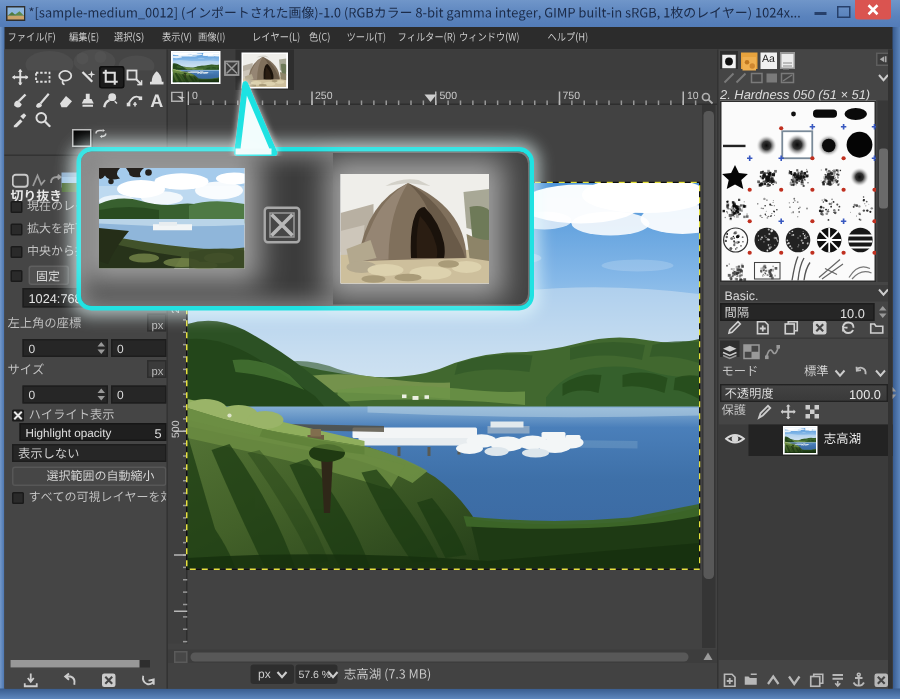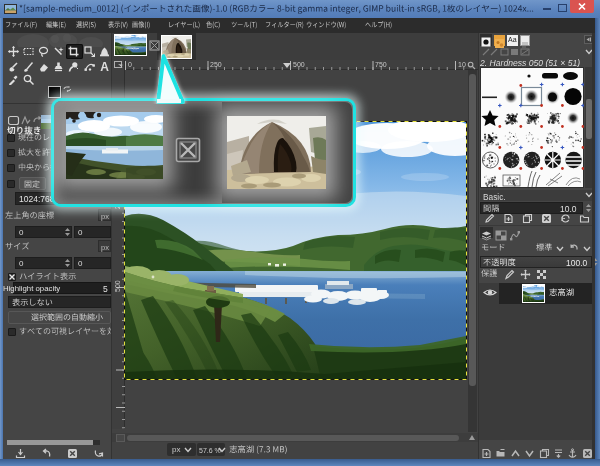--- a/index.html
+++ b/index.html
@@ -616,21 +616,21 @@
 <div style="position:absolute;left:8px;top:273px;width:8px;height:8px;background:#2a2a2a;border:1px solid #1a1a1a;border-radius:1px"></div>
 <svg class="a" style="left:8px;top:273px" width="8" height="8" viewBox="0 0 8 8">
     <path d="M1.5 1.5 L6.5 6.5 M6.5 1.5 L1.5 6.5" stroke="#e8e8e8" stroke-width="1.3"></path>
   </svg>
 <div style="position:absolute;left:19px;top:271.5px;">
     <svg width="57.4" height="9.0" viewBox="0 -7.22 57.4 9.02" style="display:block;overflow:visible">
       <path fill="#c4c4c4" d="M1.9 -2.6C1.6 -1.9 1.1 -1 0.6 -0.4L1.3 -0.1C1.8 -0.7 2.2 -1.6 2.5 -2.3C2.9 -3.2 3.2 -4.4 3.3 -4.9C3.3 -5.1 3.4 -5.3 3.4 -5.5L2.7 -5.6C2.6 -4.7 2.2 -3.5 1.9 -2.6ZM5.9 -2.9C6.3 -2 6.6 -0.9 6.8 -0.1L7.6 -0.3C7.4 -1.1 6.9 -2.3 6.6 -3.1C6.2 -4 5.7 -5.1 5.4 -5.7L4.7 -5.5C5.1 -4.9 5.6 -3.8 5.9 -2.9Z M8.9 -3 9.2 -2.3C10.4 -2.7 11.5 -3.2 12.4 -3.7V-0.6C12.4 -0.3 12.3 0.1 12.3 0.3H13.1C13.1 0.1 13.1 -0.3 13.1 -0.6V-4.1C13.9 -4.6 14.7 -5.3 15.3 -5.9L14.7 -6.4C14.2 -5.7 13.3 -5 12.5 -4.5C11.6 -3.9 10.3 -3.3 8.9 -3Z M18.3 -6.1V-5.4C18.5 -5.4 18.8 -5.5 19 -5.5C19.5 -5.5 21.8 -5.5 22.2 -5.5C22.5 -5.5 22.8 -5.4 23 -5.4V-6.1C22.8 -6.1 22.5 -6.1 22.3 -6.1C21.8 -6.1 19.5 -6.1 19 -6.1C18.8 -6.1 18.5 -6.1 18.3 -6.1ZM23.6 -3.9 23.1 -4.2C23 -4.2 22.9 -4.2 22.7 -4.2C22.3 -4.2 18.8 -4.2 18.4 -4.2C18.1 -4.2 17.9 -4.2 17.6 -4.2V-3.5C17.9 -3.6 18.2 -3.6 18.4 -3.6C18.9 -3.6 22.3 -3.6 22.7 -3.6C22.6 -3 22.2 -2.3 21.7 -1.7C21 -1 20 -0.5 18.9 -0.2L19.4 0.3C20.4 0 21.4 -0.4 22.3 -1.4C22.9 -2 23.3 -2.9 23.5 -3.7C23.5 -3.8 23.6 -3.9 23.6 -3.9Z M25.3 -3 25.6 -2.3C26.8 -2.7 27.9 -3.2 28.8 -3.7V-0.6C28.8 -0.3 28.7 0.1 28.7 0.3H29.5C29.5 0.1 29.5 -0.3 29.5 -0.6V-4.1C30.3 -4.6 31.1 -5.3 31.7 -5.9L31.1 -6.4C30.6 -5.7 29.7 -5 28.9 -4.5C28 -3.9 26.7 -3.3 25.3 -3Z M35.6 -0.7C35.6 -0.4 35.5 -0 35.5 0.2H36.3C36.3 -0 36.3 -0.5 36.3 -0.7L36.2 -3.4C37.2 -3.1 38.6 -2.6 39.5 -2.1L39.7 -2.8C38.9 -3.2 37.3 -3.8 36.2 -4.2V-5.5C36.2 -5.7 36.3 -6.1 36.3 -6.3H35.5C35.5 -6.1 35.6 -5.7 35.6 -5.5C35.6 -4.8 35.6 -1.2 35.6 -0.7Z M42.1 0.1 42.3 0.7C43.3 0.4 44.7 0.1 46 -0.3L46 -0.8L43.9 -0.3V-2.2C44.4 -2.5 44.8 -2.8 45.1 -3.2C45.7 -1.3 46.8 0 48.5 0.6C48.6 0.5 48.8 0.2 48.9 0.1C48 -0.2 47.3 -0.7 46.7 -1.4C47.3 -1.7 47.9 -2.1 48.5 -2.6L48 -2.9C47.6 -2.6 46.9 -2.1 46.4 -1.8C46.1 -2.2 45.9 -2.7 45.7 -3.2H48.7V-3.7H45.4V-4.5H48.1V-5H45.4V-5.7H48.4V-6.2H45.4V-6.9H44.8V-6.2H41.8V-5.7H44.8V-5H42.2V-4.5H44.8V-3.7H41.5V-3.2H44.4C43.6 -2.5 42.3 -1.9 41.2 -1.6C41.4 -1.5 41.5 -1.3 41.6 -1.1C42.2 -1.3 42.7 -1.5 43.3 -1.8V-0.2Z M51.1 -2.9C50.8 -2 50.2 -1 49.5 -0.5C49.6 -0.4 49.9 -0.2 50.1 -0.1C50.7 -0.7 51.3 -1.7 51.8 -2.7ZM54.8 -2.6C55.4 -1.8 56 -0.8 56.2 -0.1L56.9 -0.4C56.6 -1.1 56 -2.1 55.4 -2.9ZM50.4 -6.3V-5.7H56.2V-6.3ZM49.7 -4.3V-3.7H53V-0.2C53 -0 52.9 0 52.8 0C52.6 0 52.1 0 51.5 0C51.6 0.2 51.7 0.5 51.8 0.6C52.5 0.6 53 0.6 53.3 0.5C53.5 0.4 53.6 0.3 53.6 -0.1V-3.7H56.9V-4.3Z"></path>
     </svg>
   </div>
 <div style="position:absolute;left:13px;top:282px;width:98px;height:12px;background:#1f1f1f;border:1px solid #161616"></div>
-<div class="lt" style="left:3px;top:285px;color:#e0e0e0;font-size:7.8px">Highlight opacity</div>
+<div class="lt" style="left:17px;top:285px;color:#e0e0e0;font-size:7.8px">Highlight opacity</div>
 <div class="lt" style="left:103px;top:284.5px;color:#e0e0e0;font-size:8.5px">5</div>
 <div style="position:absolute;left:8px;top:296px;width:103px;height:12px;background:#262626;border:1px solid #1d1d1d"></div>
 <div style="position:absolute;left:12px;top:297.5px;">
     <svg width="41.0" height="9.0" viewBox="0 -7.22 41.0 9.02" style="display:block;overflow:visible">
       <path fill="#d6d6d6" d="M1.1 0.1 1.3 0.7C2.3 0.4 3.7 0.1 5 -0.3L5 -0.8L2.9 -0.3V-2.2C3.4 -2.5 3.8 -2.8 4.1 -3.2C4.7 -1.3 5.8 0 7.5 0.6C7.6 0.5 7.8 0.2 7.9 0.1C7 -0.2 6.3 -0.7 5.7 -1.4C6.3 -1.7 6.9 -2.1 7.5 -2.6L7 -2.9C6.6 -2.6 5.9 -2.1 5.4 -1.8C5.1 -2.2 4.9 -2.7 4.7 -3.2H7.7V-3.7H4.4V-4.5H7.1V-5H4.4V-5.7H7.4V-6.2H4.4V-6.9H3.8V-6.2H0.8V-5.7H3.8V-5H1.2V-4.5H3.8V-3.7H0.5V-3.2H3.4C2.6 -2.5 1.3 -1.9 0.2 -1.6C0.4 -1.5 0.5 -1.3 0.6 -1.1C1.2 -1.3 1.7 -1.5 2.3 -1.8V-0.2Z M10.1 -2.9C9.8 -2 9.2 -1 8.5 -0.5C8.6 -0.4 8.9 -0.2 9.1 -0.1C9.7 -0.7 10.3 -1.7 10.8 -2.7ZM13.8 -2.6C14.4 -1.8 15 -0.8 15.2 -0.1L15.9 -0.4C15.6 -1.1 15 -2.1 14.4 -2.9ZM9.4 -6.3V-5.7H15.2V-6.3ZM8.7 -4.3V-3.7H12V-0.2C12 -0 11.9 0 11.8 0C11.6 0 11.1 0 10.5 0C10.6 0.2 10.7 0.5 10.8 0.6C11.5 0.6 12 0.6 12.3 0.5C12.5 0.4 12.6 0.3 12.6 -0.1V-3.7H15.9V-4.3Z M19.2 -6.4 18.4 -6.4C18.4 -6.2 18.4 -5.9 18.4 -5.6C18.4 -4.7 18.3 -2.6 18.3 -1.4C18.3 -0.1 19.2 0.4 20.3 0.4C22.1 0.4 23.2 -0.6 23.8 -1.4L23.3 -2C22.7 -1.1 21.9 -0.3 20.4 -0.3C19.6 -0.3 19 -0.6 19 -1.5C19 -2.7 19.1 -4.6 19.1 -5.6C19.1 -5.8 19.1 -6.1 19.2 -6.4Z M31.9 -3.8 32.2 -4.3C31.9 -4.6 30.9 -5.1 30.3 -5.4L30 -4.9C30.5 -4.6 31.4 -4.1 31.9 -3.8ZM29.7 -1.4 29.7 -1C29.7 -0.5 29.5 -0.2 28.8 -0.2C28.2 -0.2 27.8 -0.4 27.8 -0.8C27.8 -1.2 28.3 -1.5 28.9 -1.5C29.2 -1.5 29.4 -1.4 29.7 -1.4ZM30.2 -4H29.6C29.6 -3.4 29.7 -2.6 29.7 -1.9C29.4 -2 29.2 -2 28.9 -2C28 -2 27.2 -1.5 27.2 -0.8C27.2 0 28 0.4 28.9 0.4C29.9 0.4 30.3 -0.1 30.3 -0.8L30.3 -1.1C30.8 -0.9 31.3 -0.5 31.6 -0.2L32 -0.7C31.6 -1.1 31 -1.5 30.3 -1.7L30.2 -3.1C30.2 -3.4 30.2 -3.6 30.2 -4ZM28.3 -6.5 27.6 -6.6C27.6 -6.1 27.4 -5.6 27.3 -5.2C27 -5.1 26.7 -5.1 26.4 -5.1C26.1 -5.1 25.7 -5.1 25.4 -5.2L25.4 -4.6C25.7 -4.5 26.1 -4.5 26.4 -4.5C26.6 -4.5 26.9 -4.5 27.1 -4.6C26.7 -3.6 26.1 -2.3 25.4 -1.5L26 -1.2C26.7 -2 27.4 -3.5 27.8 -4.6C28.3 -4.7 28.8 -4.8 29.3 -4.9L29.3 -5.5C28.8 -5.4 28.4 -5.3 28 -5.2C28.1 -5.7 28.2 -6.2 28.3 -6.5Z M34.6 -5.7 33.8 -5.7C33.9 -5.5 33.9 -5.2 33.9 -5C33.9 -4.5 33.9 -3.5 34 -2.8C34.2 -0.7 34.9 0.1 35.7 0.1C36.3 0.1 36.8 -0.4 37.3 -1.8L36.8 -2.4C36.5 -1.6 36.2 -0.7 35.7 -0.7C35.2 -0.7 34.8 -1.6 34.6 -3C34.6 -3.7 34.6 -4.4 34.6 -4.9C34.6 -5.1 34.6 -5.5 34.6 -5.7ZM38.9 -5.5 38.3 -5.3C39 -4.3 39.5 -2.6 39.7 -1.1L40.3 -1.4C40.2 -2.8 39.6 -4.5 38.9 -5.5Z"></path>
     </svg>
   </div>
 <div style="position:absolute;left:8px;top:311px;width:103px;height:13px;background:#464646;border:1px solid #575757;border-radius:2px"></div>
 <div style="position:absolute;left:31px;top:313px;">
     <svg width="72.0" height="8.8" viewBox="0 -7.04 72.0 8.80" style="display:block;overflow:visible">

